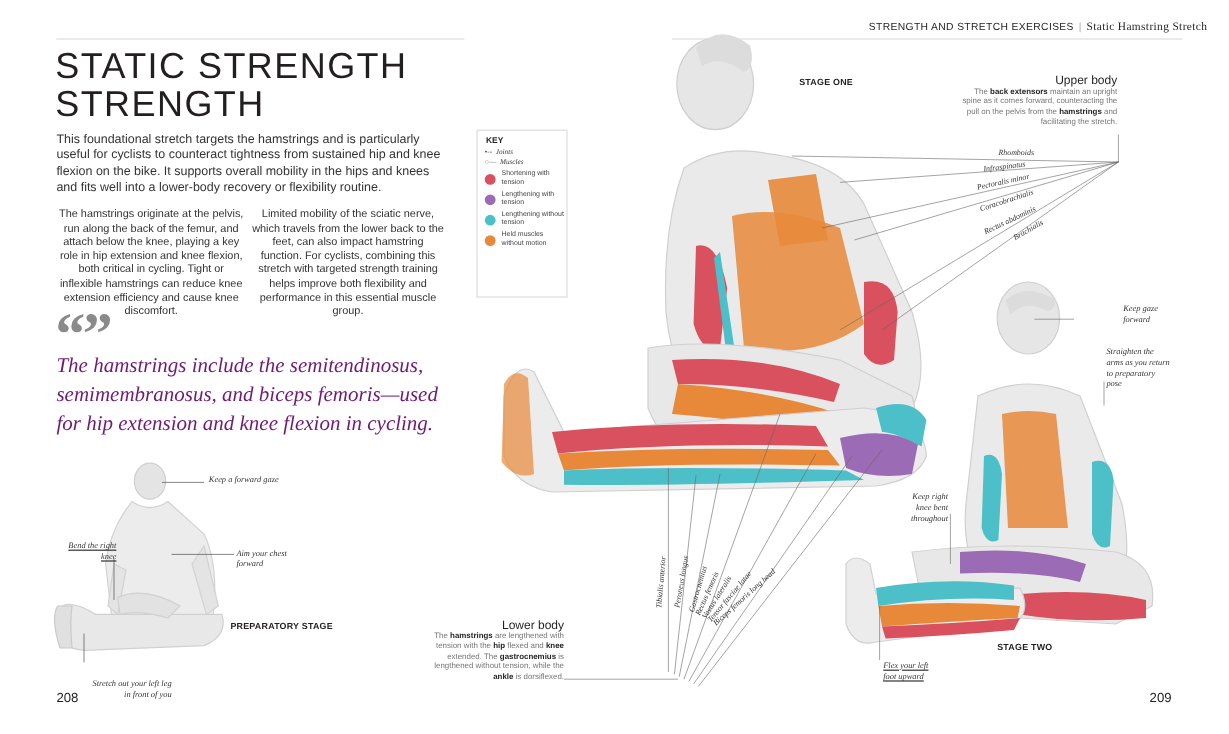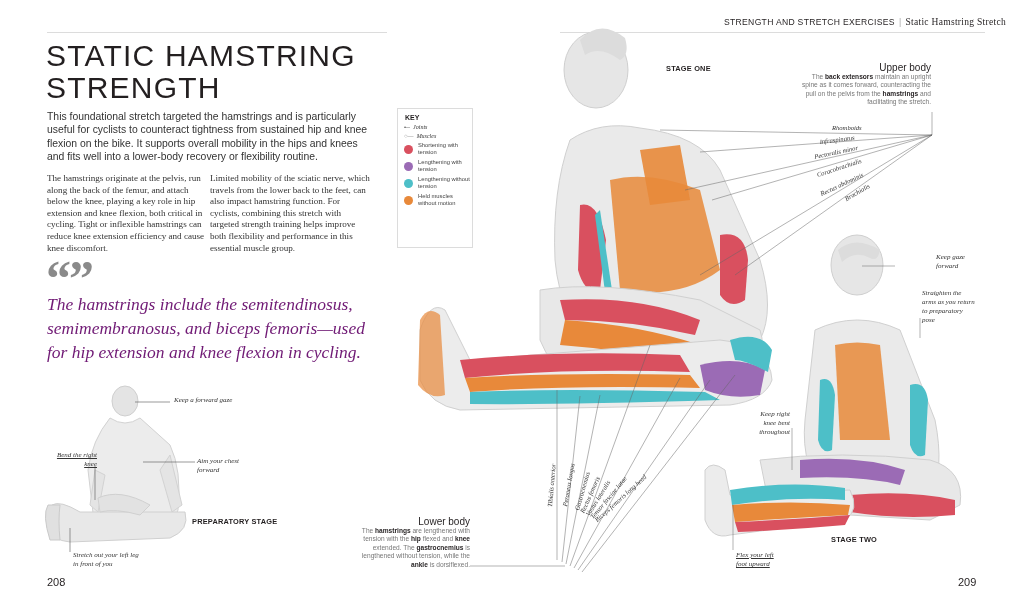--- a/index.html
+++ b/index.html
@@ -6,21 +6,21 @@
   body { width:1024px; height:612px; background:#ffffff; position:relative; overflow:hidden; color:#231f20; font-family:"Liberation Sans", sans-serif; }
   .abs { position:absolute; }
   .rule-left { left:47px; top:32px; width:340px; height:1px; background:#dcdcdc; }
   .rule-right { left:560px; top:32px; width:425px; height:1px; background:#dcdcdc; }
   .running-head { left:724px; top:17px; font-size:8.6px; letter-spacing:0.3px; white-space:nowrap; }
   .running-head .sec { font-family:"Liberation Sans", sans-serif; color:#231f20; }
   .running-head .sep { color:#aaa; margin:0 4px; }
   .running-head .sub { font-family:"Liberation Serif", serif; font-size:9.5px; }
   .title { left:46px; top:40px; font-size:30px; line-height:32px; letter-spacing:1.2px; font-weight:400; width:340px; }
   .intro { left:47px; top:110px; width:320px; font-size:10.4px; line-height:13.4px; color:#333; }
-  .col { top:173px; width:158px; font-family:Liberation Serif, serif; font-size:9.1px; line-height:11.6px; color:#333; }
+  .col { top:173px; width:158px; font-family:Liberation Sans, sans-serif; font-size:9.1px; line-height:11.6px; color:#333;text-align:center; }
   .col1 { left:47px; } .col2 { left:210px; width:160px; }
   .quote-mark { left:46px; top:258px; font-family:"Liberation Serif", serif; font-size:50px; line-height:40px; color:#8a8a8a; font-weight:700; letter-spacing:-2px; }
   .pull-quote { left:47px; top:292px; width:340px; font-family:"Liberation Serif", serif; font-style:italic; font-size:17.5px; line-height:24px; color:#701a75; }
   .callout { font-family:"Liberation Serif", serif; font-style:italic; font-size:7px; line-height:9px; color:#333; }
   .stage-title { font-family:"Liberation Sans", sans-serif; font-weight:700; font-size:7.4px; letter-spacing:0.2px; }
   .stage-text { font-family:"Liberation Serif", serif; font-size:8px; line-height:10px; color:#333; }
   .body-head { font-family:"Liberation Sans", sans-serif; font-size:10px; text-align:right; color:#231f20; }
   .body-text { font-family:"Liberation Sans", sans-serif; font-size:6.6px; line-height:8.4px; text-align:right; color:#777; }
   .body-text b { color:#231f20; }
   .key { left:397px; top:108px; width:74px; height:138px; border:1px solid #dcdcdc; background:#fff; }
@@ -36,24 +36,24 @@
 </head>
 <body>
 
 <div class="abs rule-left"></div>
 <div class="abs rule-right"></div>
 <div class="abs running-head">
   <span class="sec">STRENGTH AND STRETCH EXERCISES</span><span class="sep">|</span><span class="sub">Static Hamstring Stretch</span>
 </div>
 
 <div class="abs title">
-  <div>STATIC HAMSTRING</div>
+  <div>STATIC STRENGTH</div>
   <div>STRENGTH</div>
 </div>
-<div class="abs intro">This foundational stretch targeted the hamstrings and is particularly useful for cyclists to counteract tightness from sustained hip and knee flexion on the bike. It supports overall mobility in the hips and knees and fits well into a lower-body recovery or flexibility routine.</div>
+<div class="abs intro">This foundational stretch targets the hamstrings and is particularly useful for cyclists to counteract tightness from sustained hip and knee flexion on the bike. It supports overall mobility in the hips and knees and fits well into a lower-body recovery or flexibility routine.</div>
 <div class="abs col col1">The hamstrings originate at the pelvis, run along the back of the femur, and attach below the knee, playing a key role in hip extension and knee flexion, both critical in cycling. Tight or inflexible hamstrings can reduce knee extension efficiency and cause knee discomfort.</div>
 <div class="abs col col2">Limited mobility of the sciatic nerve, which travels from the lower back to the feet, can also impact hamstring function. For cyclists, combining this stretch with targeted strength training helps improve both flexibility and performance in this essential muscle group.</div>
 
 <div class="abs quote-mark">“”</div>
 <div class="abs pull-quote">The hamstrings include the semitendinosus, semimembranosus, and biceps femoris—used for hip extension and knee flexion in cycling.</div>
 
 <svg class="fig" width="1024" height="612">
 
   <g>
     <ellipse cx="125" cy="401" rx="13" ry="15" fill="#e4e4e4" stroke="#cfcfcf"></ellipse>
@@ -133,21 +133,21 @@
     <line x1="862" y1="266" x2="895" y2="266"></line>
     <line x1="920" y1="318" x2="920" y2="338"></line>
     <line x1="792" y1="428" x2="792" y2="470"></line>
     <line x1="733" y1="505" x2="733" y2="550"></line>
   </g>
 </svg>
 
 <div class="abs callout" style="left:174px;top:396px;width:60px;">Keep a forward gaze</div>
 <div class="abs callout" style="left:52px;top:451px;width:45px;text-align:right;text-decoration:underline;">Bend the right knee</div>
 <div class="abs callout" style="left:197px;top:457px;width:60px;">Aim your chest forward</div>
-<div class="abs callout" style="left:73px;top:551px;width:70px;">Stretch out your left leg in front of you</div>
+<div class="abs callout" style="left:73px;top:566px;width:70px;text-align:right;">Stretch out your left leg in front of you</div>
 <div class="abs" style="left:192px;top:517px;width:116px;">
   <div class="stage-title">PREPARATORY STAGE</div>
 </div>
 
 <div class="abs key">
   <div class="key-title">KEY</div>
   <div class="key-row">
     <span style="font-size:6px;color:#555;margin-right:3px;">•--</span>
     <span class="key-line">Joints</span>
   </div>

